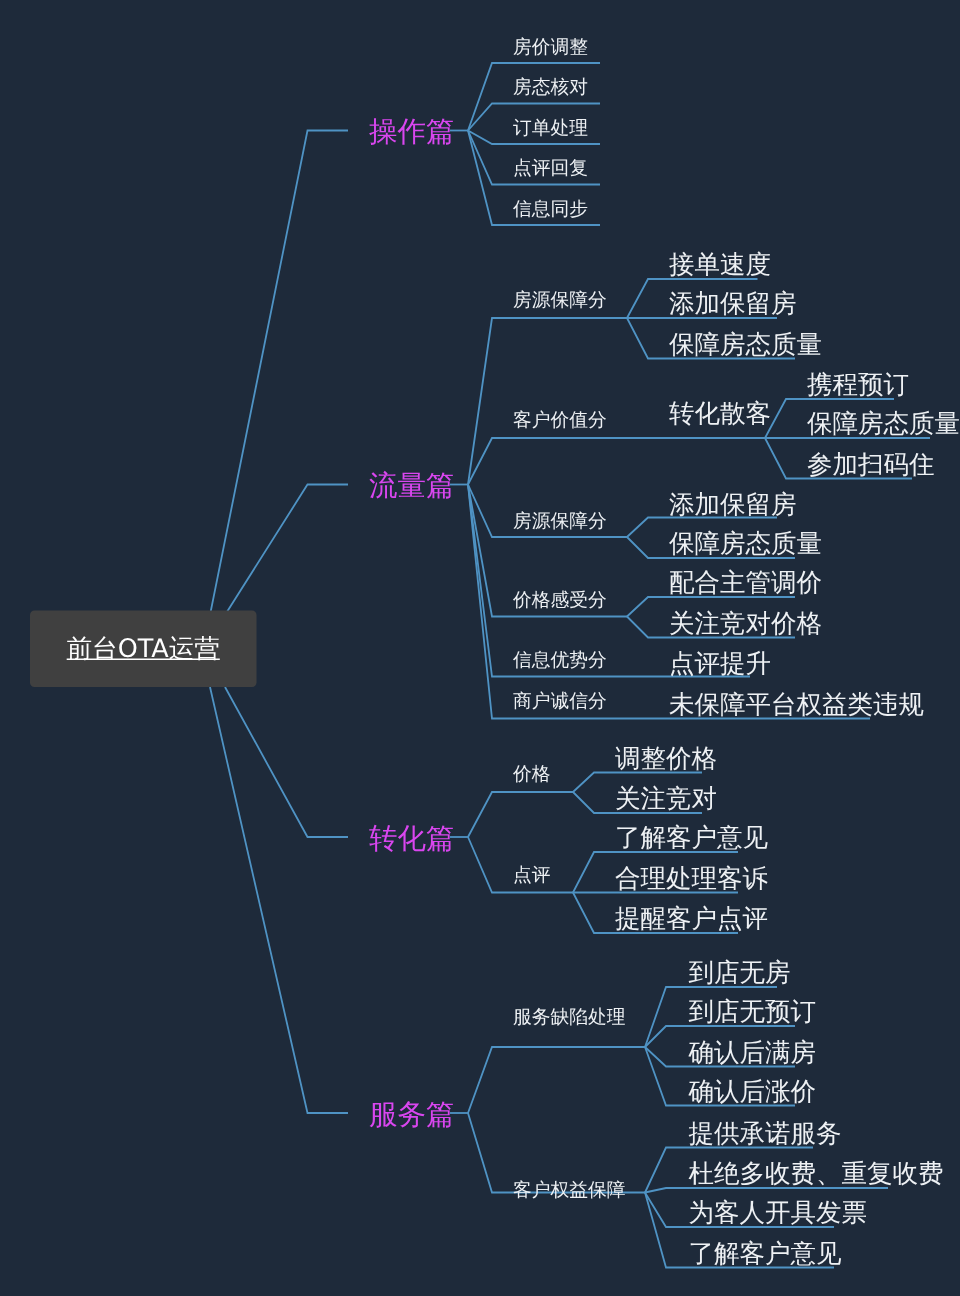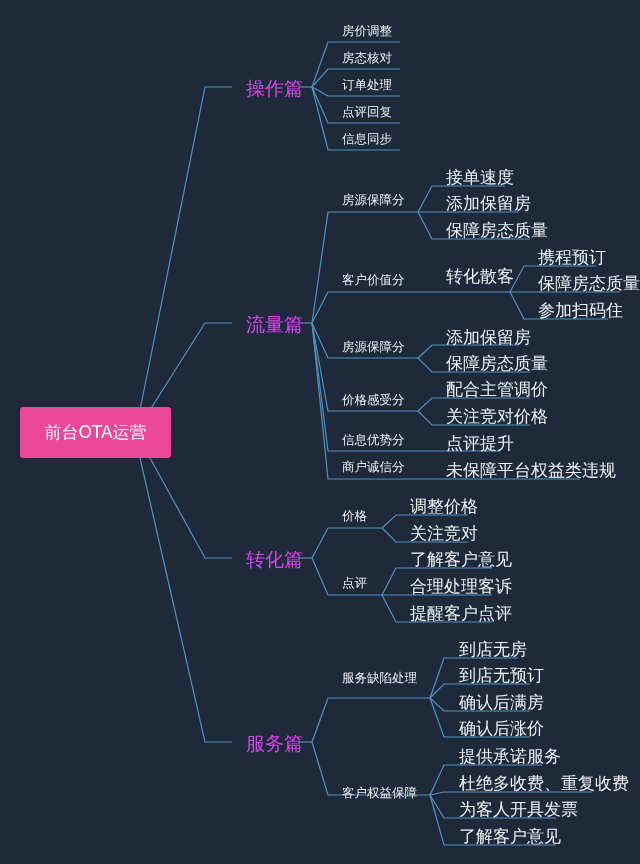--- a/index.html
+++ b/index.html
@@ -1,22 +1,22 @@
 <!DOCTYPE html>
 <html><head>
 <meta charset="utf-8">
 <style>
   html,body{margin:0;padding:0;}
   body{width:640px;height:864px;background:#1e2a3a;position:relative;overflow:hidden;
        font-family:"DejaVu Sans","Liberation Sans",sans-serif;color:#f2f4f7;}
   #lines{position:absolute;left:0;top:0;width:640px;height:864px;}
   .node{position:absolute;white-space:nowrap;line-height:1;}
-  .root{position:absolute;left:20px;top:407px;width:151px;height:51px;background:#ec4899;
+  .root{position:absolute;left:20px;top:407px;width:151px;height:51px;background:#404040;
         border-radius:3px;display:flex;align-items:center;justify-content:center;
-        font-size:17px;color:#fff;}
+        font-size:17px;color:#fff;text-decoration:underline;}
   .l1{font-size:19px;color:#d946ef;}
   .l2{font-size:12.5px;color:#eef1f4;font-family:Liberation Mono, monospace;}
   .l3{font-size:17px;color:#eef1f4;}
 </style>
 </head>
 <body>
 
 <svg id="lines" viewBox="0 0 640 864">
   <g fill="none" stroke="#4f93c4" stroke-width="1.2">
 

